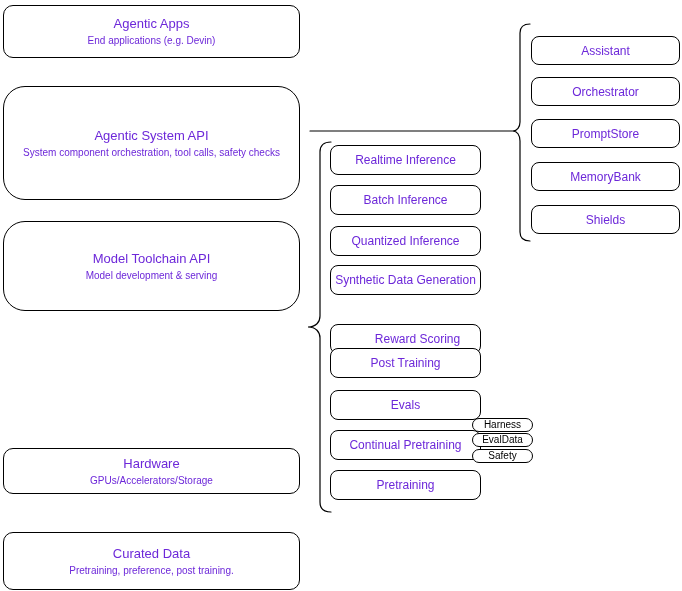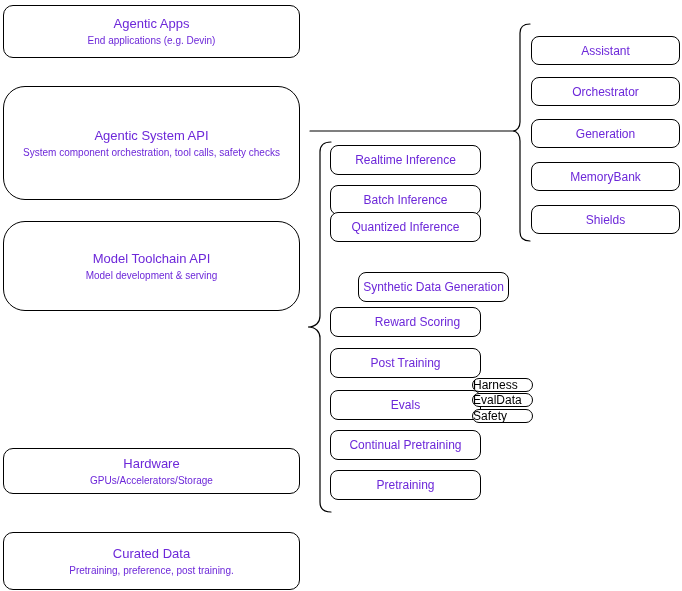--- a/index.html
+++ b/index.html
@@ -54,24 +54,26 @@
     border-radius: 8px; font-size: 12px;
   }
   
   .pill {
     position: absolute;
     box-sizing: border-box;
     left: 472px; width: 61px; height: 14px;
     border: 1px solid #000000;
     border-radius: 7px;
     background: #ffffff;
-    font-size: 12px;
+    font-size: 10px;
     line-height: 12px;
+    text-align: center;
     color: #000000;
     z-index: 3;
+    margin-top: 40px;
   }
   .mbox, .rbox { z-index: 2; }
 </style>
 </head>
 <body>
 
 <div class="canvas">
 
   <svg class="connectors" viewBox="0 0 682 591" width="682" height="591" aria-hidden="true">
     <path d="M310 131 L513 131"></path>
@@ -104,27 +106,27 @@
     <div class="t">Curated Data</div>
     <div class="s">Pretraining, preference, post training.</div>
   </div>
 
   <div class="node mbox" style="top:185px;">
     <span>Batch Inference</span>
   </div>
   <div class="node mbox" style="top:145px;">
     <span>Realtime Inference</span>
   </div>
-  <div class="node mbox" style="top:212px;border-radius:8px;">
+  <div class="node mbox" style="top:226px;border-radius:8px;">
     <span>Quantized Inference</span>
   </div>
-  <div class="node mbox" style="top:272px;margin-left:28px;">
+  <div class="node mbox" style="top:265px;">
     <span>Synthetic Data Generation</span>
   </div>
-  <div class="node mbox" style="top:307px;padding-left:24px;">
+  <div class="node mbox" style="top:324px;padding-left:24px;">
     <span>Reward Scoring</span>
   </div>
   <div class="node mbox" style="top:348px;">
     <span>Post Training</span>
   </div>
   <div class="node mbox" style="top:390px;">
     <span>Evals</span>
   </div>
   <div class="node mbox" style="top:430px;">
     <span>Continual Pretraining</span>
@@ -143,21 +145,21 @@
     <span>Safety</span>
   </div>
 
   <div class="node rbox" style="top:36px;">
     <span>Assistant</span>
   </div>
   <div class="node rbox" style="top:77px;text-align:right;">
     <span>Orchestrator</span>
   </div>
   <div class="node rbox" style="top:119px;">
-    <span>Generation</span>
+    <span>PromptStore</span>
   </div>
   <div class="node rbox" style="top:162px;">
     <span>MemoryBank</span>
   </div>
   <div class="node rbox" style="top:205px;">
     <span>Shields</span>
   </div>
 
 </div>
 

